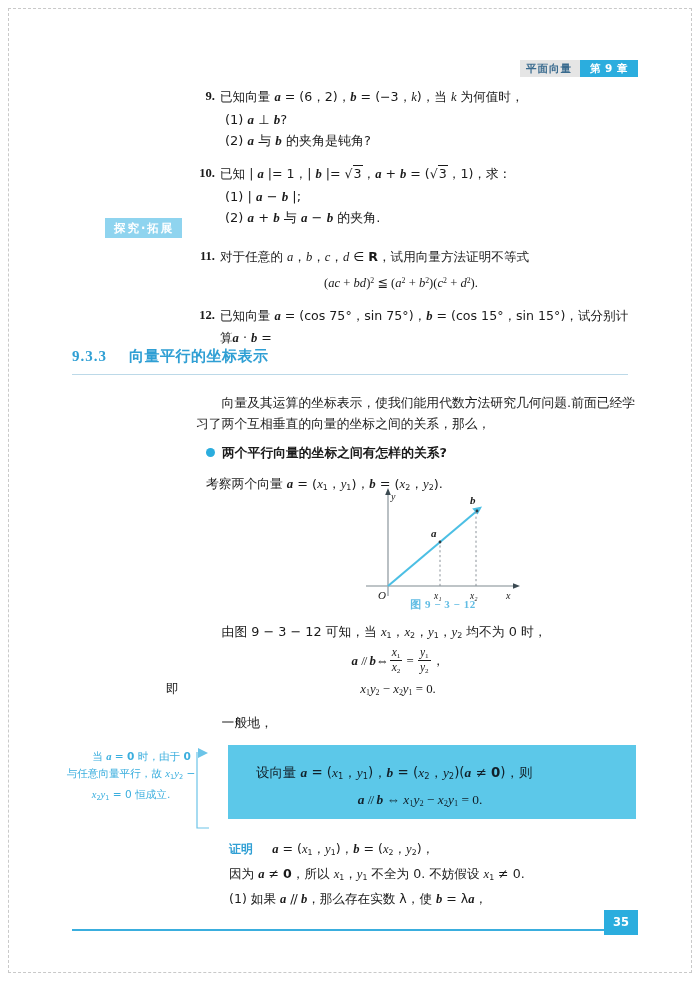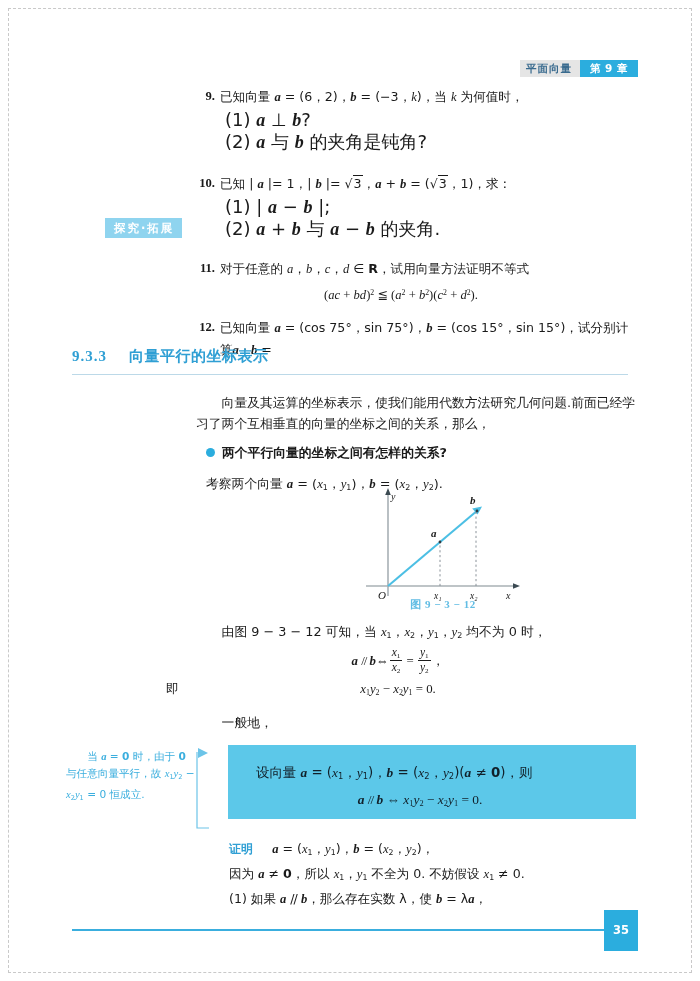--- a/index.html
+++ b/index.html
@@ -77,21 +77,21 @@
     width: 24px;
     text-align: right;
     flex: 0 0 24px;
     font-weight: bold;
     padding-right: 5px;
     font-family: "Liberation Serif", serif;
   }
   .ex-body { flex: 1; }
   .ex-sub {
     padding-left: 29px;
-    font-size: 18px;
+    font-size: 13px;
     line-height: 21px;
   }
   .ex-center {
     text-align: center;
     font-size: 12.6px;
     line-height: 23px;
     padding-right: 30px;
   }
   .ex-cont {
     padding-left: 29px;
@@ -222,20 +222,21 @@
 
   
   .margin-note {
     position: absolute;
     left: 66px; top: 748px;
     width: 130px;
     color: #3aaede;
     font-size: 10.6px;
     line-height: 17px;
     font-family: "DejaVu Sans", sans-serif;
+    text-align: center;
   }
   .margin-note .mn-p { text-indent: 2em; margin: 0; }
   .note-bracket {
     position: absolute;
     left: 196px; top: 748px;
     width: 16px; height: 84px;
   }
 
   
   .hl-box {
@@ -285,21 +286,21 @@
     background: #3aaede;
   }
   .page-num {
     position: absolute;
     right: 62px; top: 910px;
     background: #2badde;
     color: #ffffff;
     font-family: "DejaVu Sans", sans-serif;
     font-weight: bold;
     font-size: 11.5px;
-    padding: 14px 9px;
+    padding: 6px 9px;
     line-height: 13px;
   }
 </style>
 </head>
 <body>
 
 <div class="page-inner">
 
   <div class="page-frame"></div>
 
@@ -318,21 +319,21 @@
         </span>
       </div>
       <div class="ex-sub zh">
         (1) <span class="bv">a</span> ⊥ <span class="bv">b</span>?
       </div>
       <div class="ex-sub zh">
         (2) <span class="bv">a</span> 与 <span class="bv">b</span> 的夹角是钝角?
       </div>
     </div>
 
-    <div style="margin-top:20px">
+    <div style="margin-top:12px">
       <div class="ex-item">
         <span class="ex-num">10.</span>
         <span class="ex-body zh">
           已知 | <span class="bv">a</span> |= 1，| <span class="bv">b</span> |= √<span style="border-top:1px solid #1a1a1a;padding:0 1px">3</span>，<span class="bv">a</span> + <span class="bv">b</span> = (√<span style="border-top:1px solid #1a1a1a;padding:0 1px">3</span>，1)，求：
         </span>
       </div>
       <div class="ex-sub zh">
         (1) | <span class="bv">a</span> − <span class="bv">b</span> |;
       </div>
       <div class="ex-sub zh">

